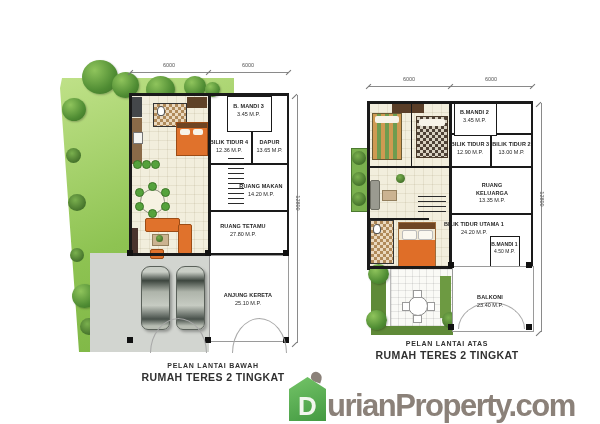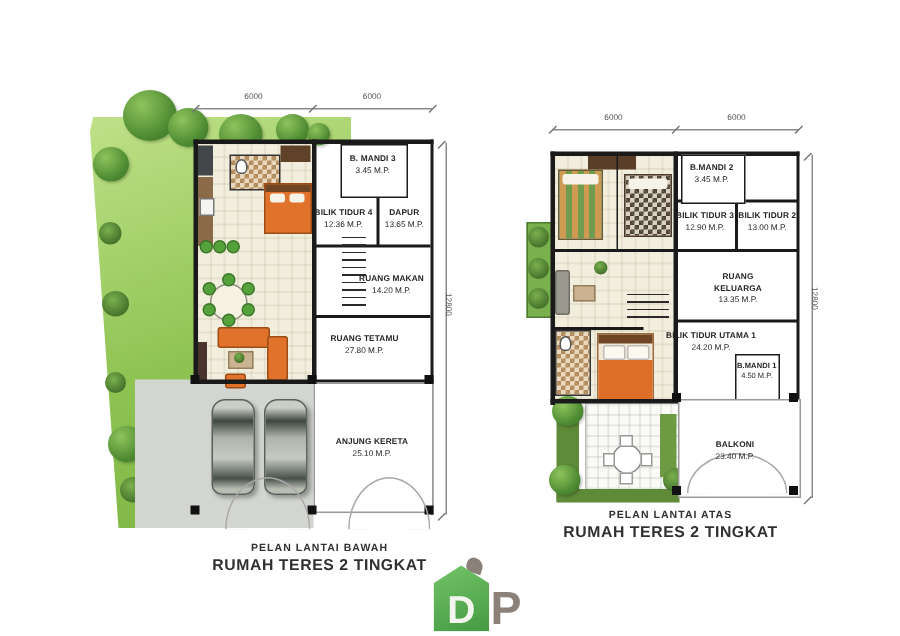--- a/index.html
+++ b/index.html
@@ -297,16 +297,18 @@
       <div class="c2">RUMAH TERES 2 TINGKAT</div>
     </div>
   </div>
 
   <div class="wm">
     <div class="housewrap">
       <div class="stem"></div>
       <div class="house"></div>
       <div class="dletter">D</div>
     </div>
+    <span class="big">urian</span>
     <span class="big">P</span>
+    <span class="big">roperty.com</span>
   </div>
 
 </div>
 
 </body></html>

